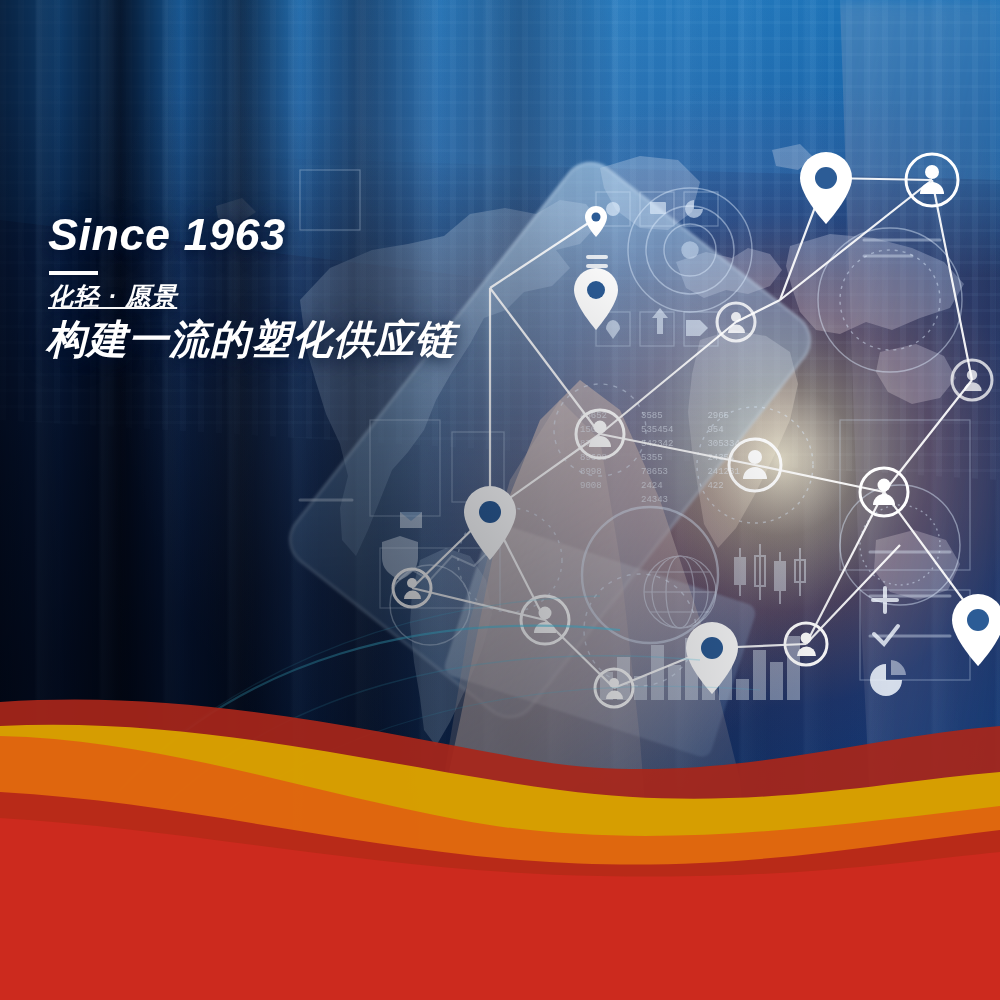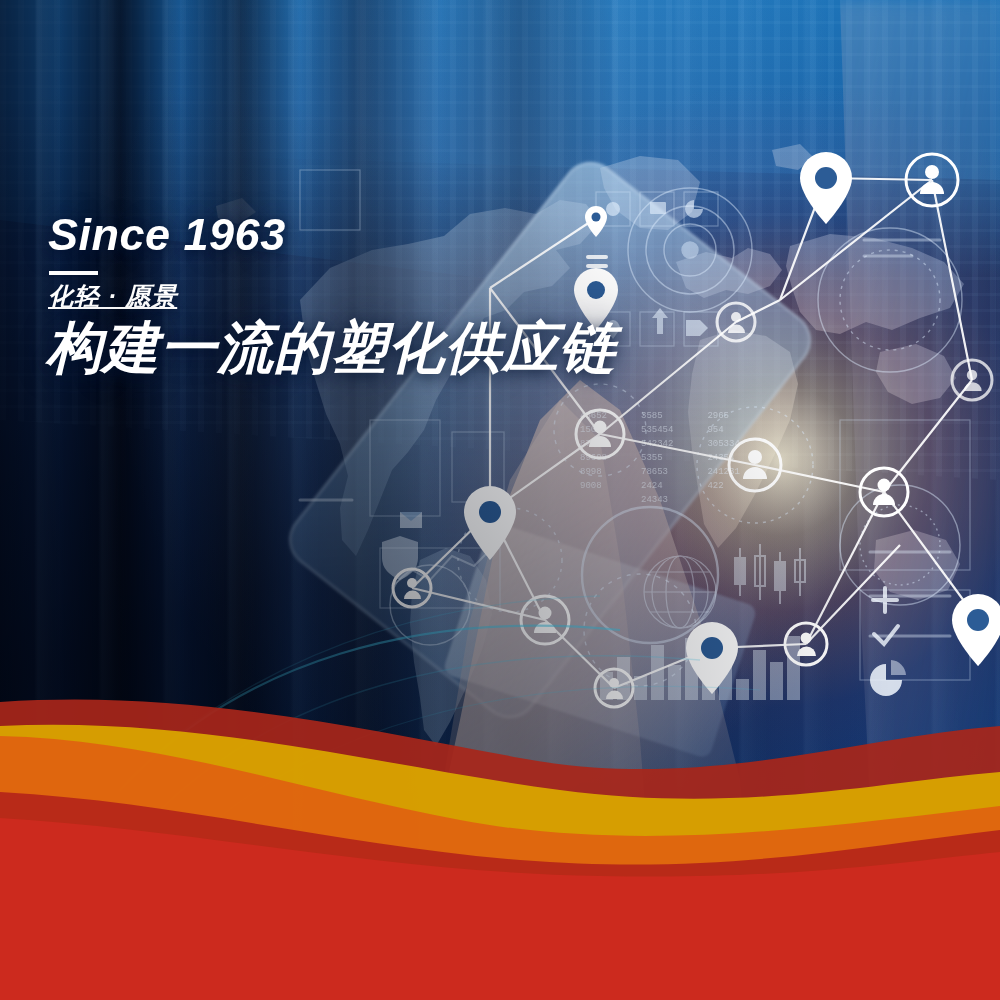--- a/index.html
+++ b/index.html
@@ -146,21 +146,21 @@
   }
   .rule{width:49px;height:4px;background:#ffffff;margin:14px 0 8px 1px;
     box-shadow:0 1px 6px rgba(0,18,48,.6);}
   .sub{
     font-size:25px;font-weight:bold;font-style:italic;color:#ffffff;
     letter-spacing:1px;line-height:1.1;margin:0;
     text-shadow:0 2px 9px rgba(0,18,48,.75);
     text-decoration:underline;
   }
   .headline{
-    font-size:56px;font-weight:bold;font-style:italic;color:#ffffff;
+    font-size:40px;font-weight:bold;font-style:italic;color:#ffffff;
     letter-spacing:1px;line-height:1.08;margin:7px 16px 0 -2px;white-space:nowrap;
     text-shadow:0 3px 14px rgba(0,16,44,.8),0 0 34px rgba(0,20,55,.45);
   }
 
   
   .waves{position:absolute;left:0;bottom:0;width:100%;height:320px;z-index:30;}
   .waves svg{width:100%;height:100%;display:block;}
 </style>
 </head>
 <body>

